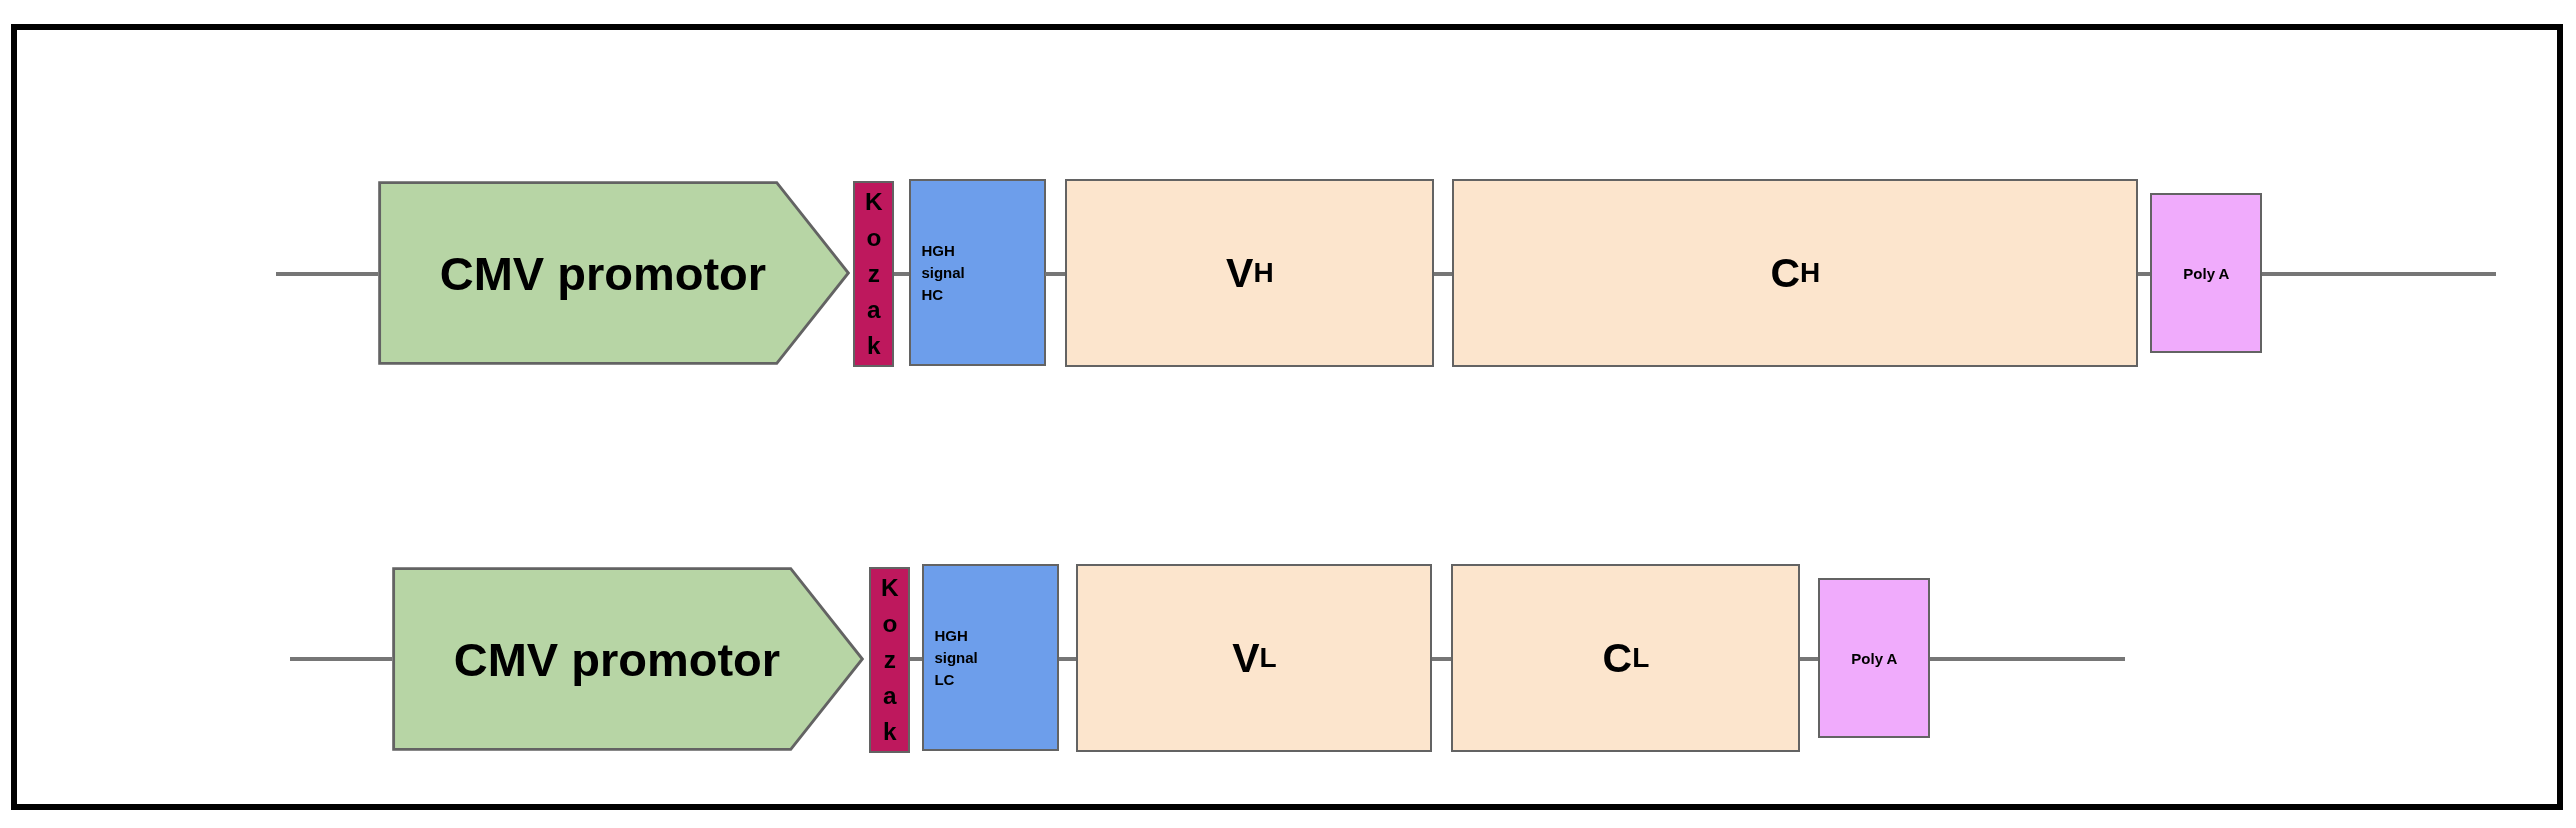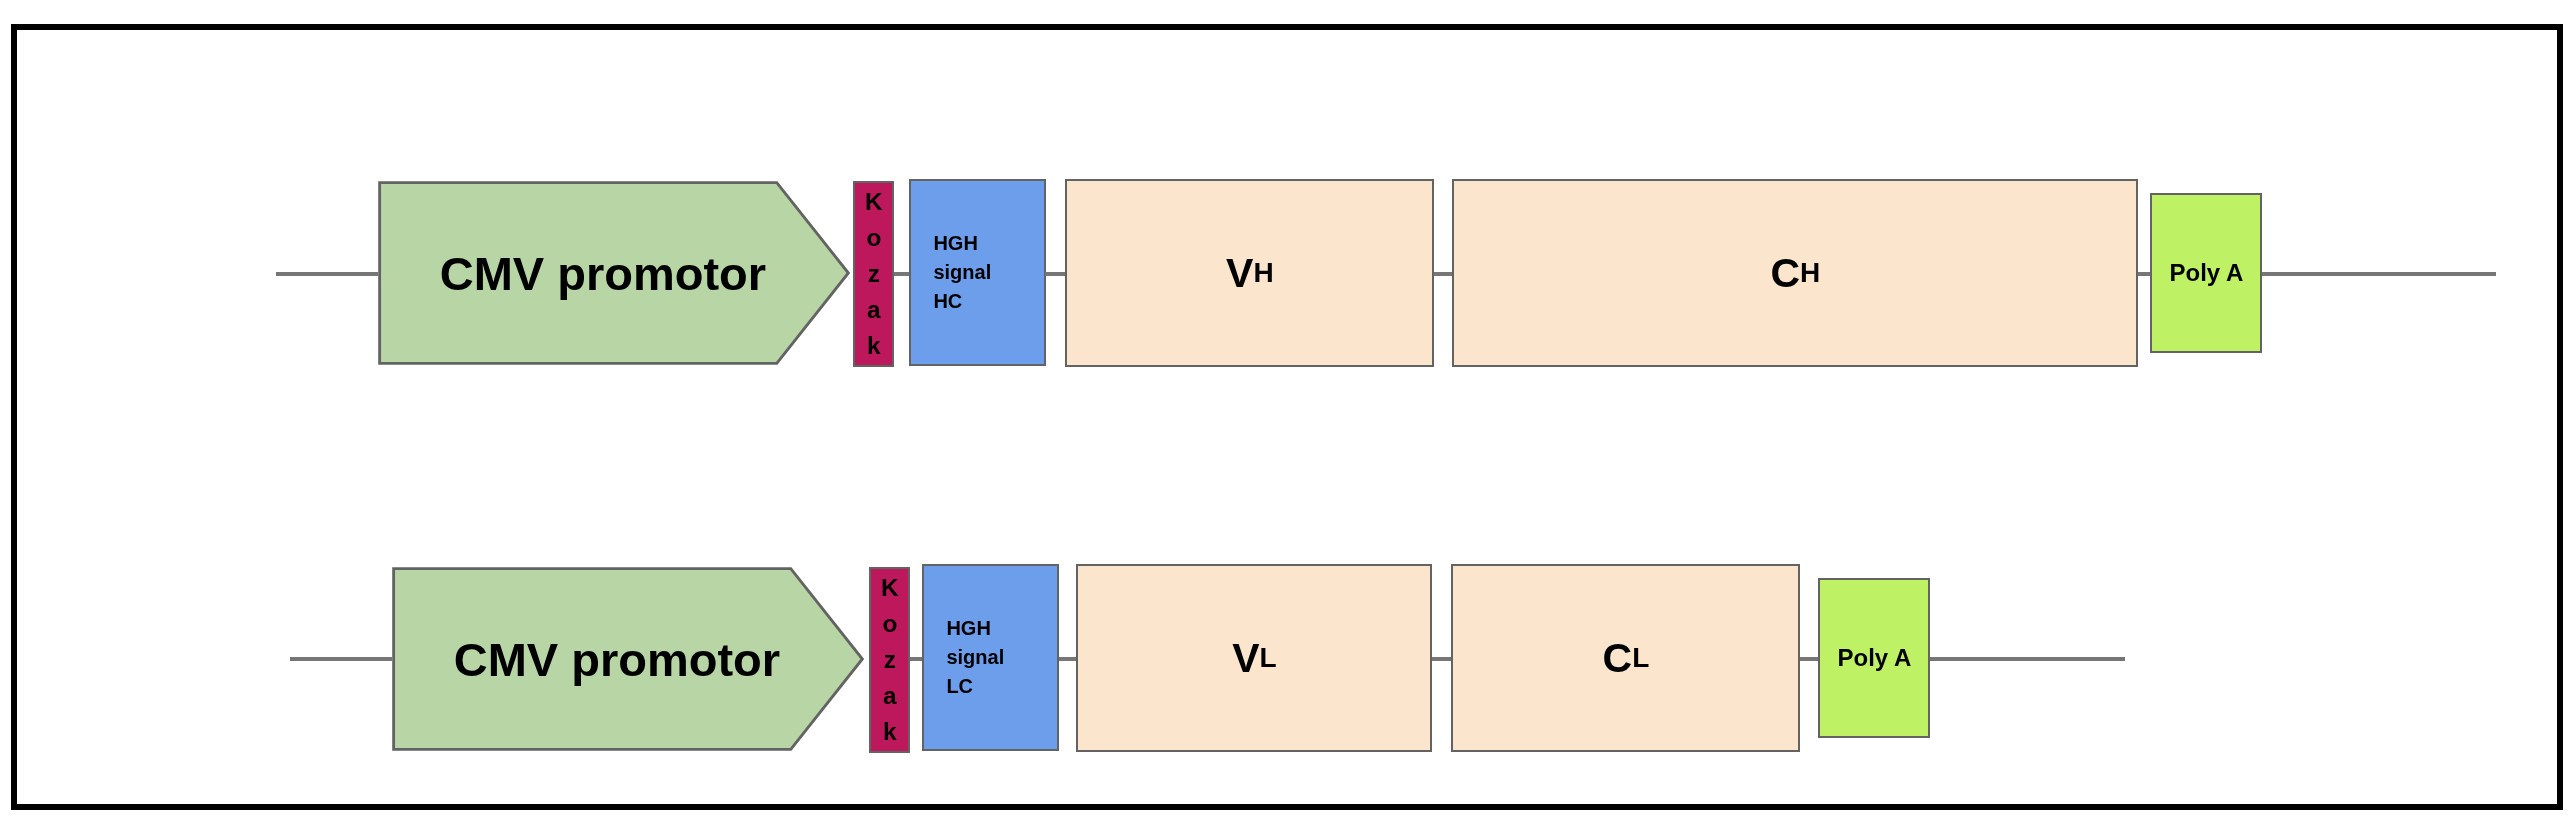--- a/index.html
+++ b/index.html
@@ -16,25 +16,25 @@
   }
   
   .hline{position:absolute;height:4.1px;background:#767676;}
   .box{
     position:absolute;box-sizing:border-box;
     border:2.4px solid #636363;
     display:flex;align-items:center;justify-content:center;
     font-weight:bold;color:#000000;
   }
   .seg{background:#fce5cd;}
-  .polya{background:#bef264;font-size:24px;}
+  .polya{background:#f0abfc;font-size:15px;}
   .signal{
-    background:#6d9eeb;font-size:20px;line-height:1.45;
+    background:#6d9eeb;font-size:15px;line-height:1.45;
     white-space:pre-line;justify-content:flex-start;text-align:left;
-    padding-left:22px;
+    padding-left:10px;
   }
   .kozak{
     background:#be185d;font-size:24.4px;line-height:36px;
     word-break:break-all;text-align:center;
     padding:0 7.3px;
   }
   .bigletter{font-size:41px;}
   .subletter{font-size:28px;}
   .arrow{position:absolute;}
   .arrow svg{display:block;}

